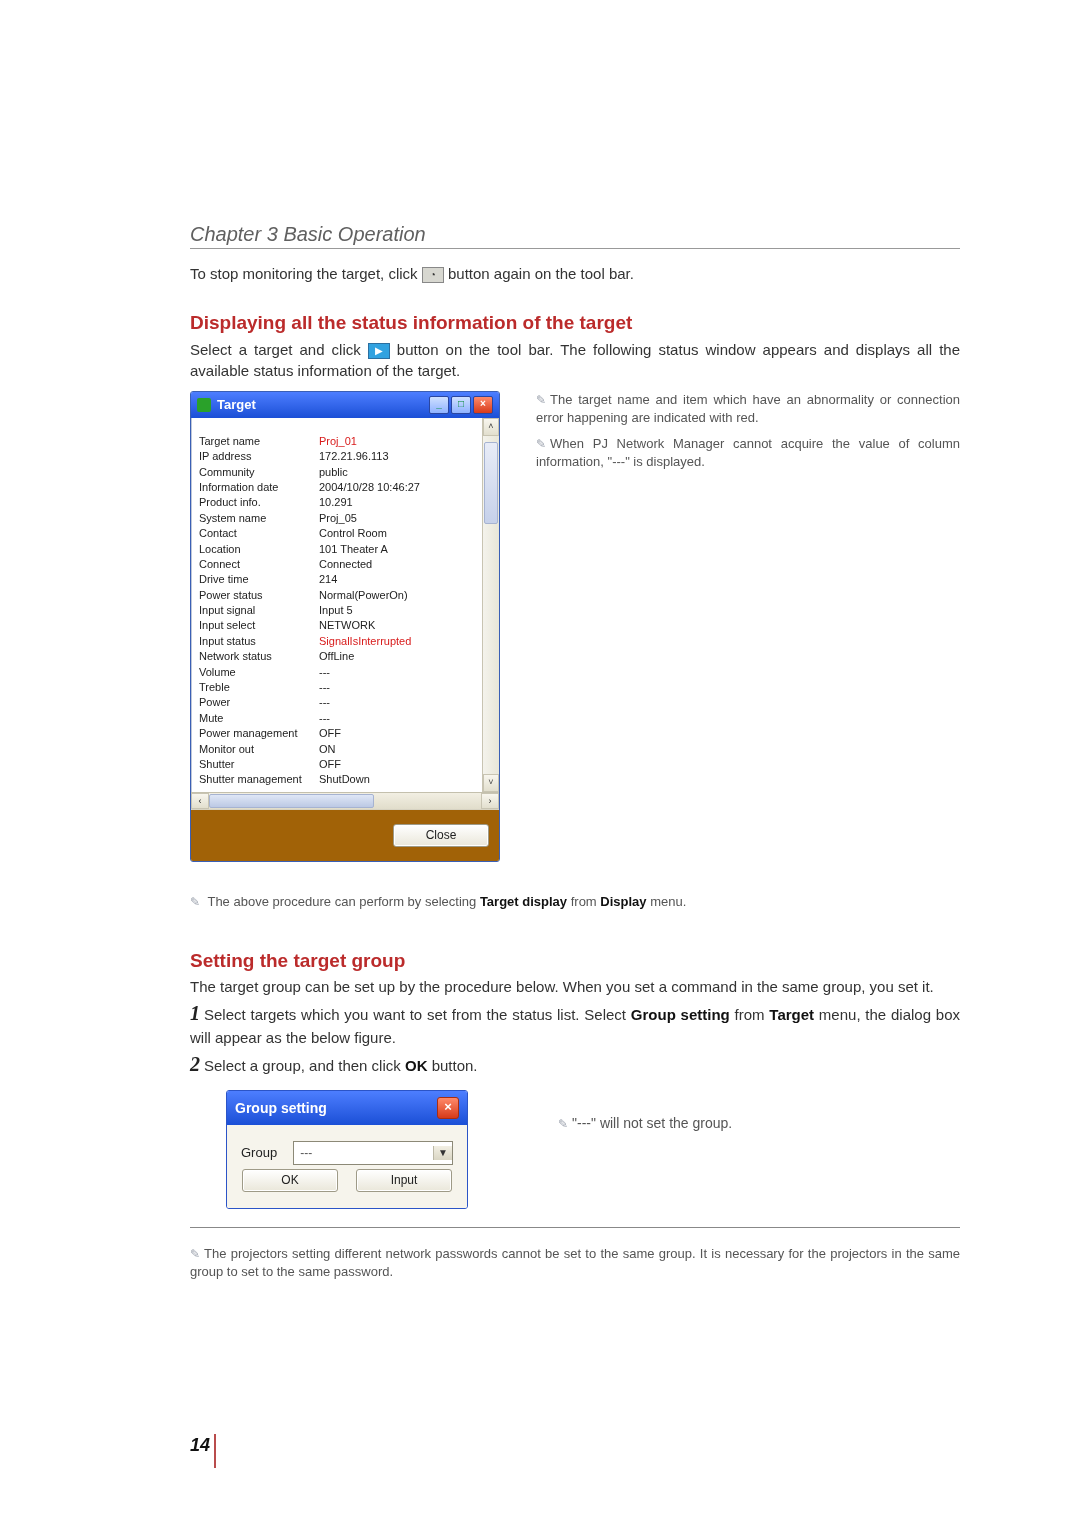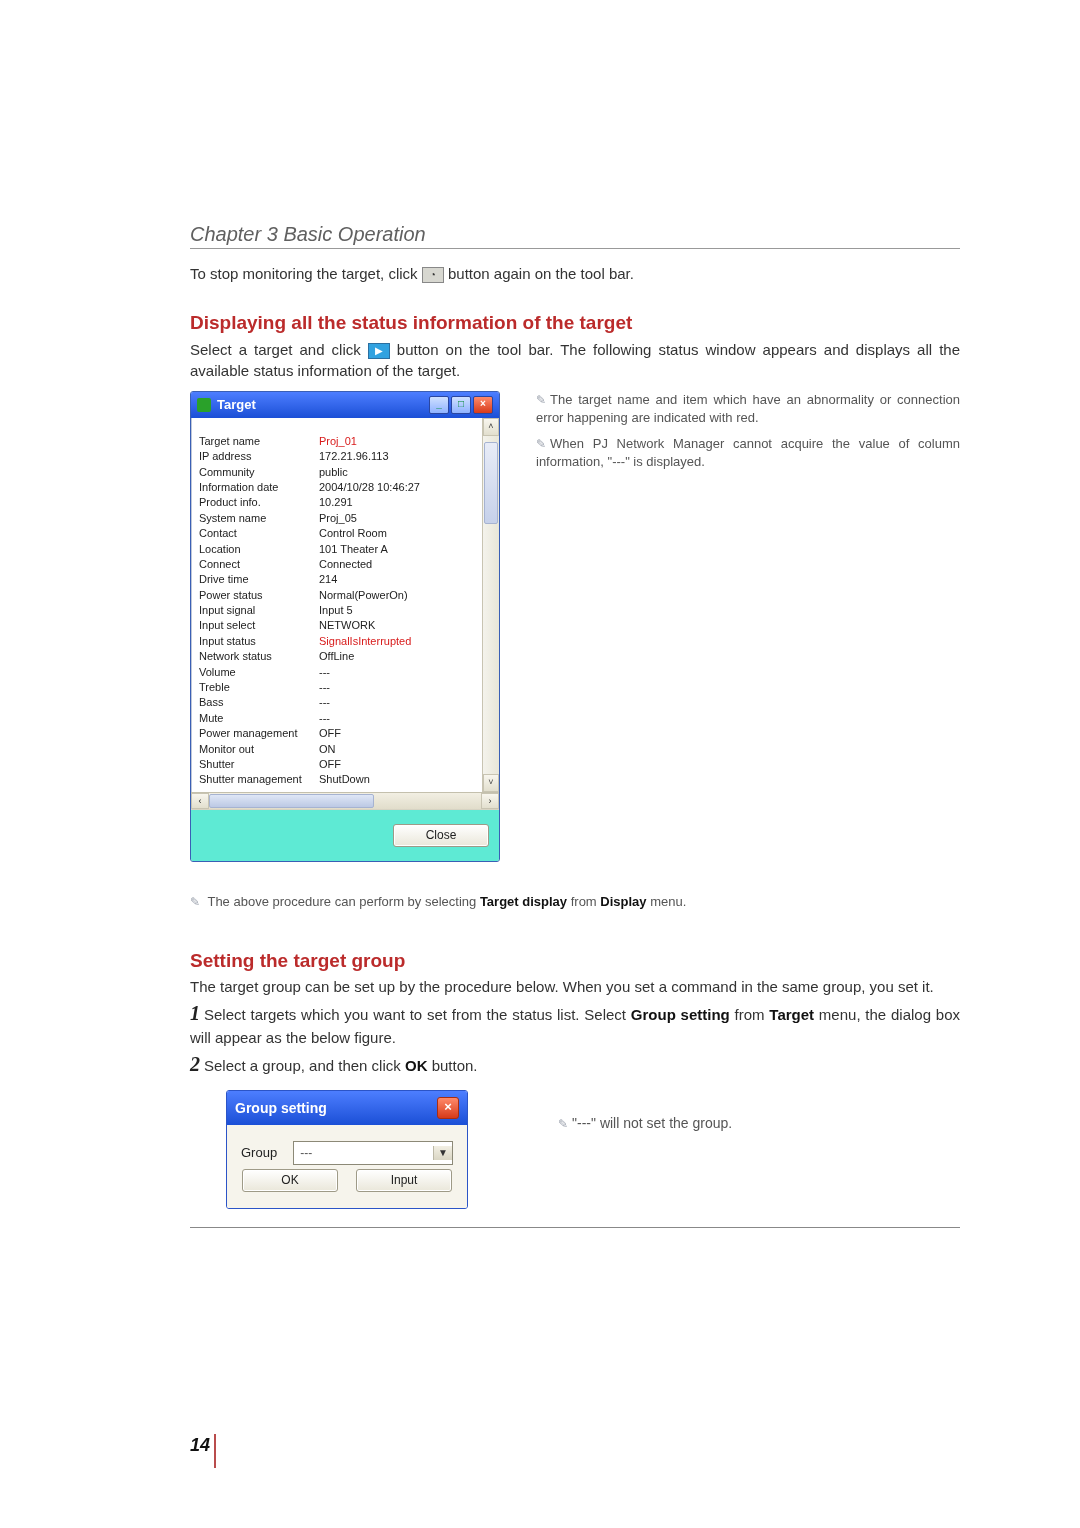--- a/index.html
+++ b/index.html
@@ -129,21 +129,21 @@
     border-top:1px solid #c4c0ad;
     height:16px;
     font-size:9px;
   }
   .hbtn { width:16px; text-align:center; background:linear-gradient(#f8f6ee,#e2dfce); border:1px solid #c8c4b2; line-height:14px;}
   .htrack { flex:1; position:relative; background:linear-gradient(#f2efe3,#e1ddcb);}
   .hthumb { position:absolute; left:0; top:1px; bottom:1px; width:60%; background:linear-gradient(#dfe7f6,#bcc9e4); border:1px solid #a6b3d1; border-radius:2px;}
   .close-row {
     display:flex; justify-content:flex-end;
     padding:14px 10px;
-    background:#5eead4;
+    background:#a16207;
     border-top:1px solid #d7d3c3;
   }
   .xp-button {
     min-width:70px;
     padding:2px 12px;
     background:linear-gradient(#ffffff,#eae7da);
     border:1px solid #9e9a87;
     border-radius:3px;
     font-size:12px;
     text-align:center;
@@ -354,21 +354,21 @@
           </div>
           <div class="row">
             <div class="c1">Volume</div>
             <div class="c2">---</div>
           </div>
           <div class="row">
             <div class="c1">Treble</div>
             <div class="c2">---</div>
           </div>
           <div class="row">
-            <div class="c1">Bass</div>
+            <div class="c1">Power</div>
             <div class="c2">---</div>
           </div>
           <div class="row">
             <div class="c1">Mute</div>
             <div class="c2">---</div>
           </div>
           <div class="row">
             <div class="c1">Power management</div>
             <div class="c2">OFF</div>
           </div>
@@ -448,16 +448,17 @@
         </div>
       </div>
     </div>
 
     <div style="flex:1;">
       <p class="note-ico" style="font-size:14px;color:#555;margin-top:24px;">"---" will not set the group.</p>
     </div>
   </div>
 
   <div class="footnote-div"></div>
+  <p class="note-ico footnote">The projectors setting different network passwords cannot be set to the same group. It is necessary for the projectors in the same group to set to the same password.</p>
 
   <div class="page-number">14</div>
   <div class="page-rule"></div>
 </div>
 
 </body></html>

